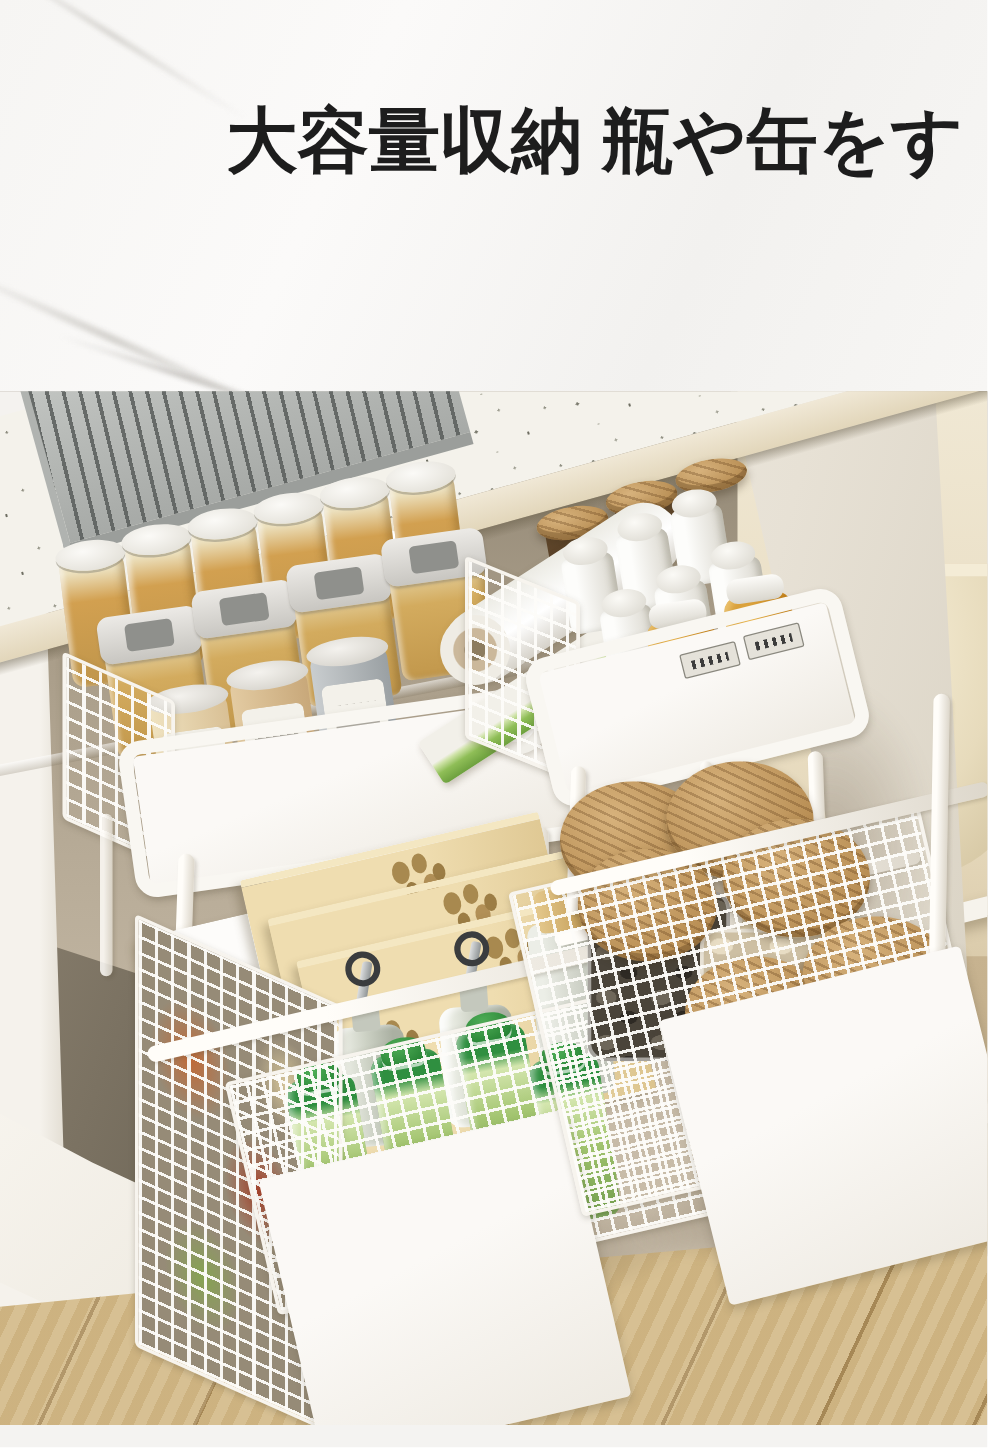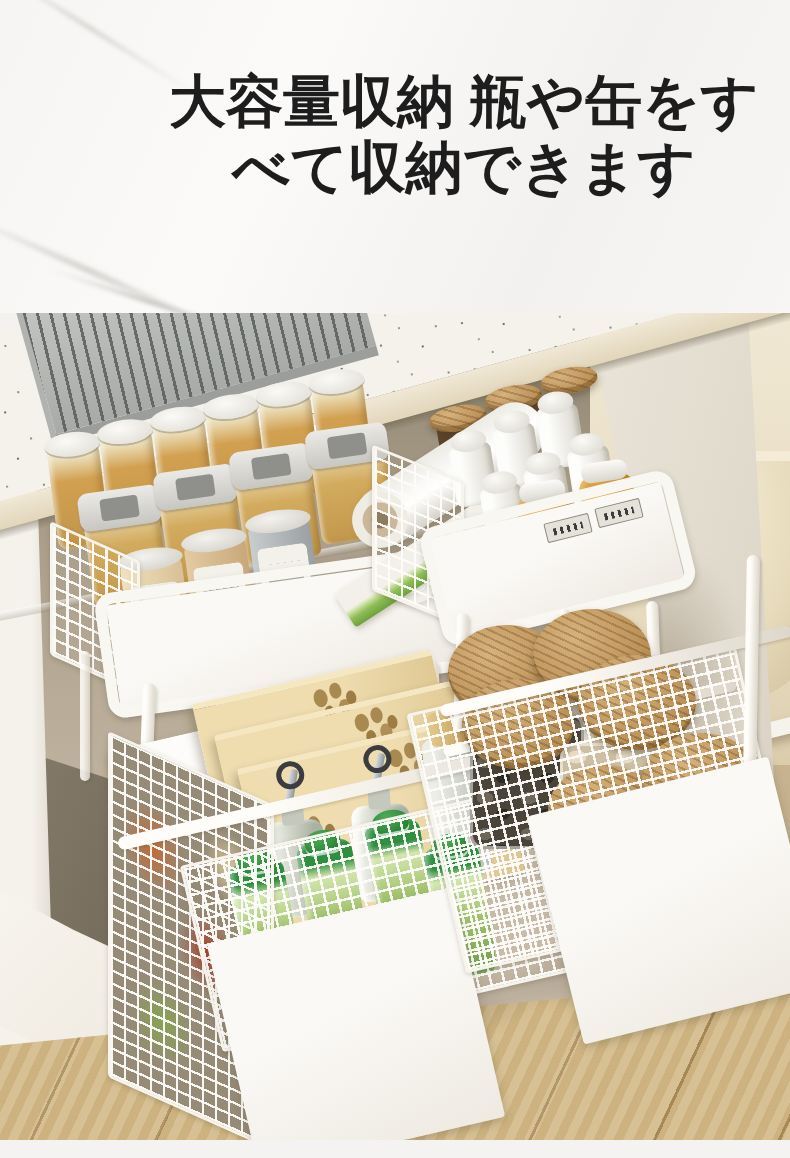--- a/index.html
+++ b/index.html
@@ -183,23 +183,22 @@
 </style>
 </head>
 <body>
 
 <div class="page a" style="left:0;top:0;width:790px;height:1158px;">
 
   <header class="hero">
     <div class="vein v1"></div>
     <div class="vein v2"></div>
     <div class="vein v3"></div>
-    <h1 class="headline" style="margin:4px;text-align:center;">
+    <h1 class="headline" style="margin:16px;">
       <span style="display:block;">大容量収納 瓶や缶をす</span>
-      <span style="display:block;">べて収納できます</span>
     </h1>
   </header>
 
   <div class="scene">
 
     <div class="a rc"></div>
     <div class="a pot"></div>
     <div class="a rc-shelf"></div>
     <div class="a rc-lower"></div>
     <div class="a slot s1"></div>

